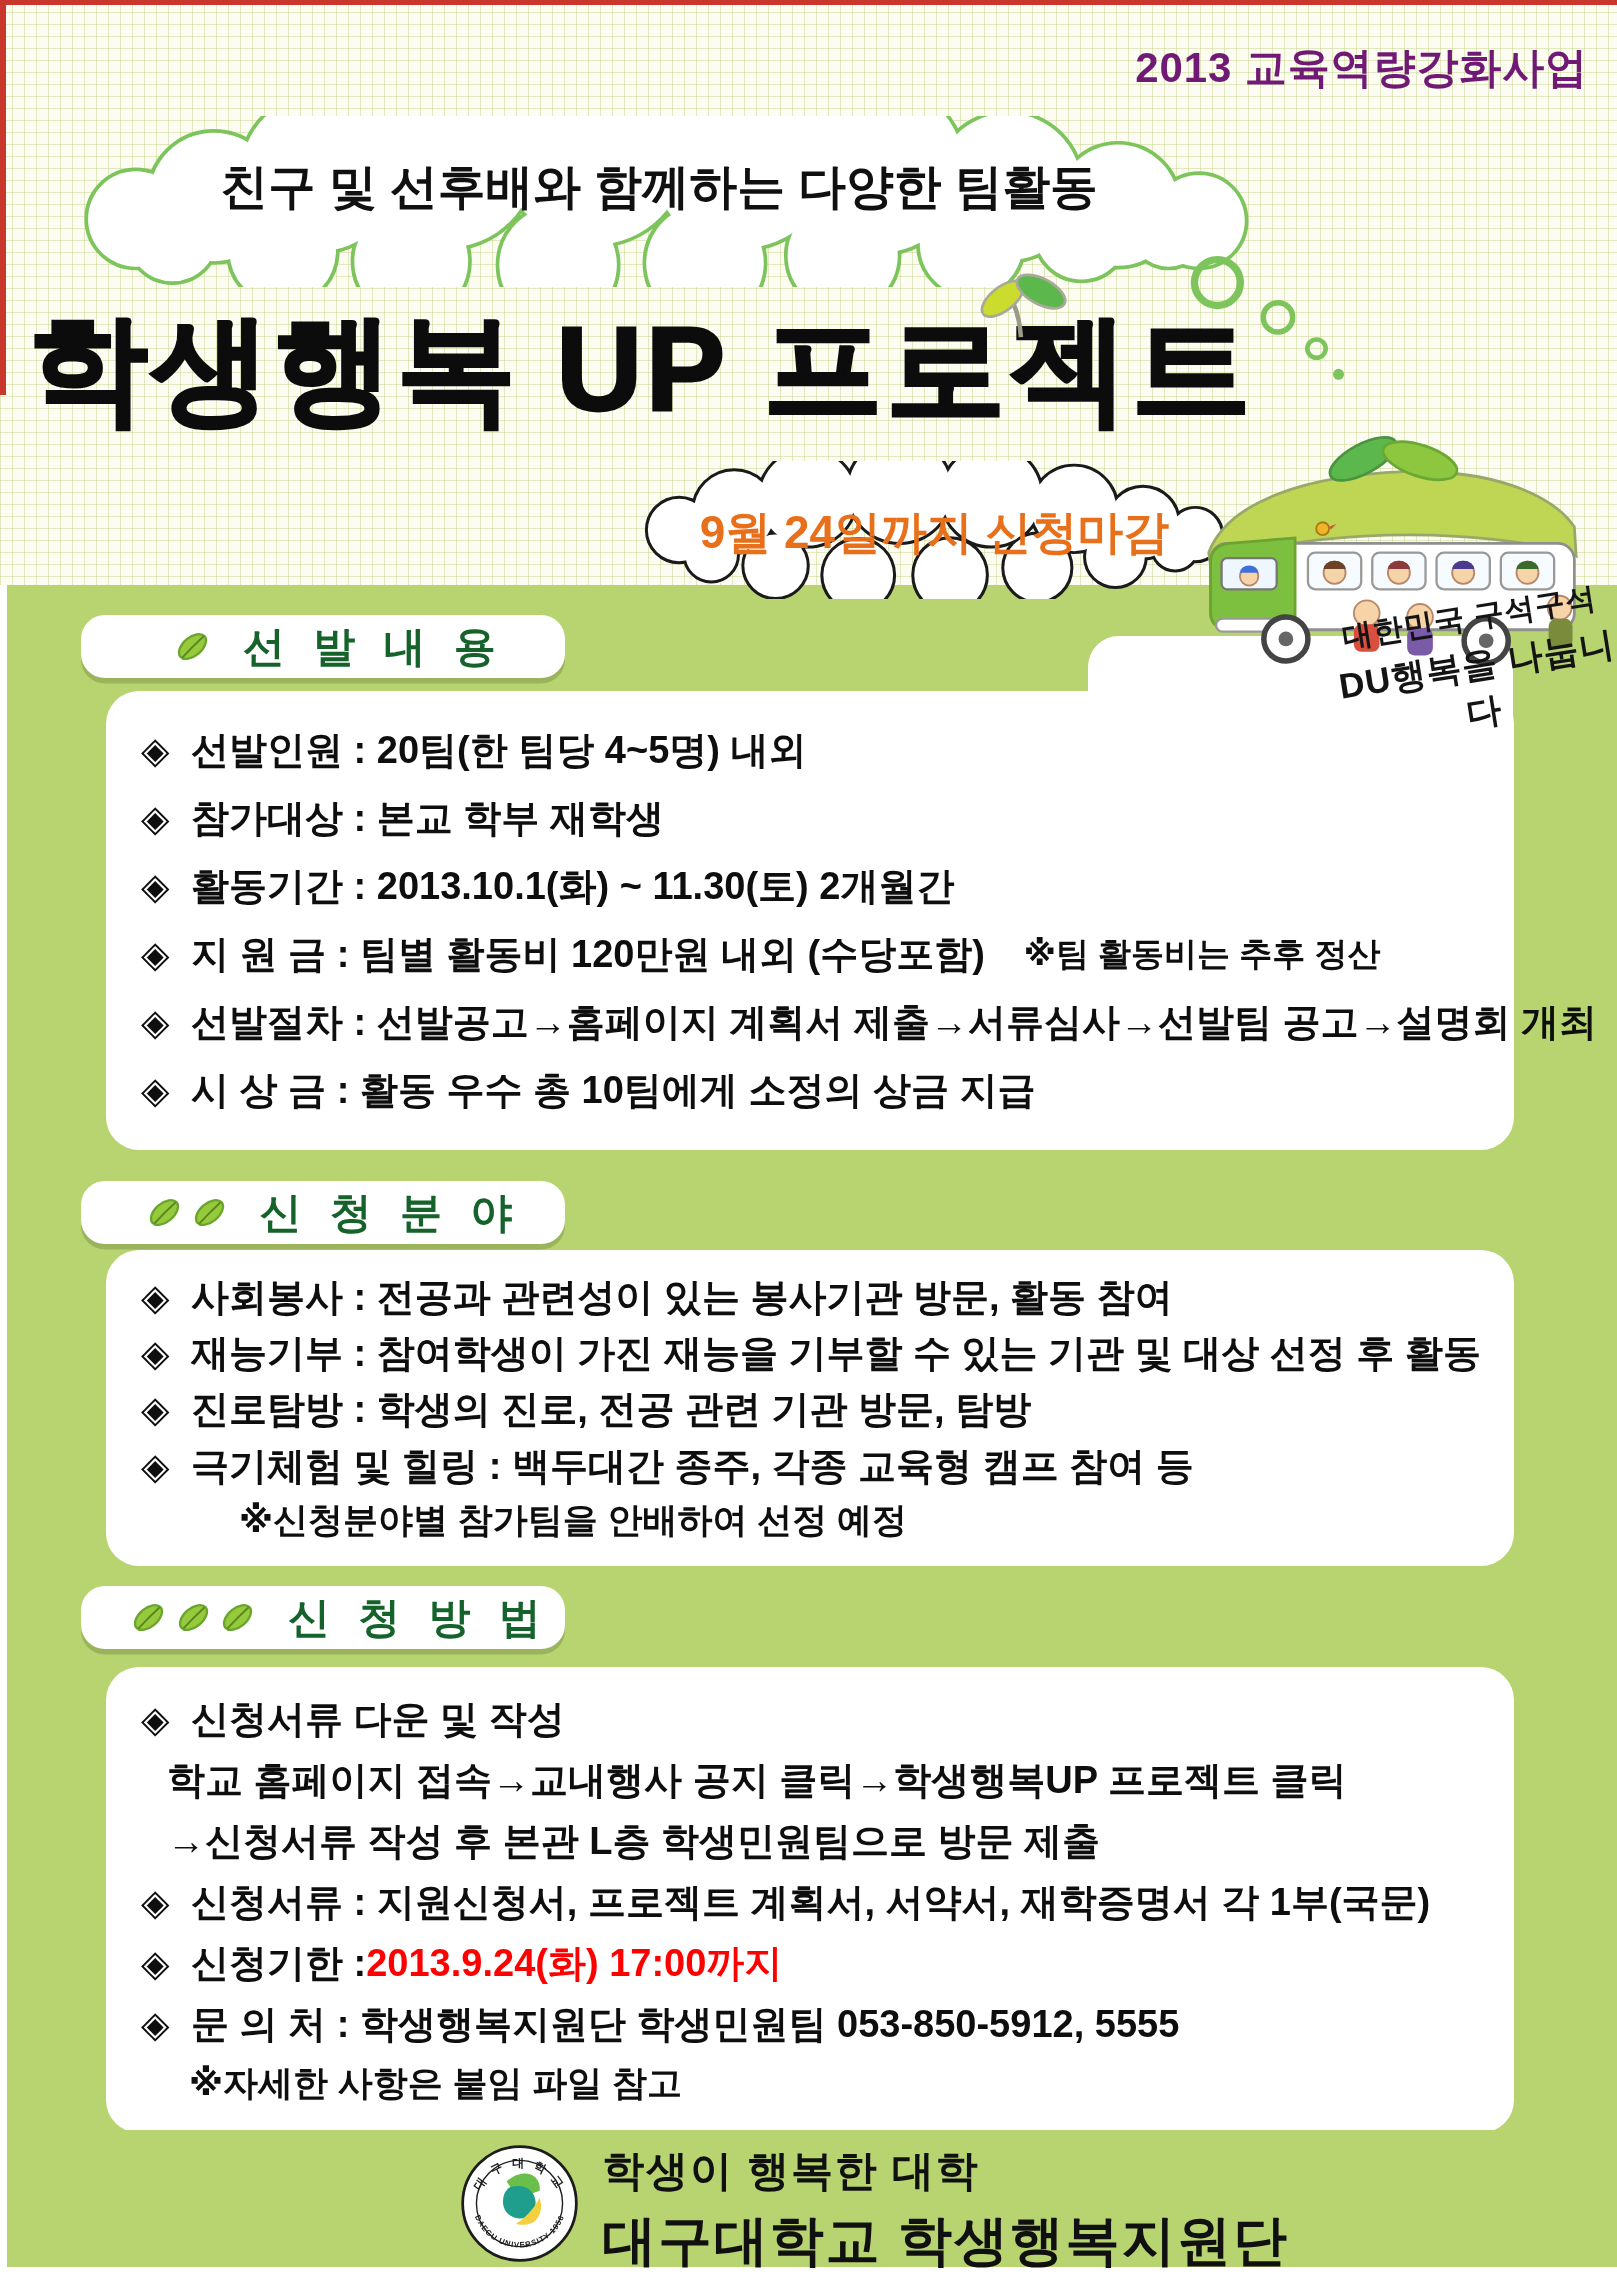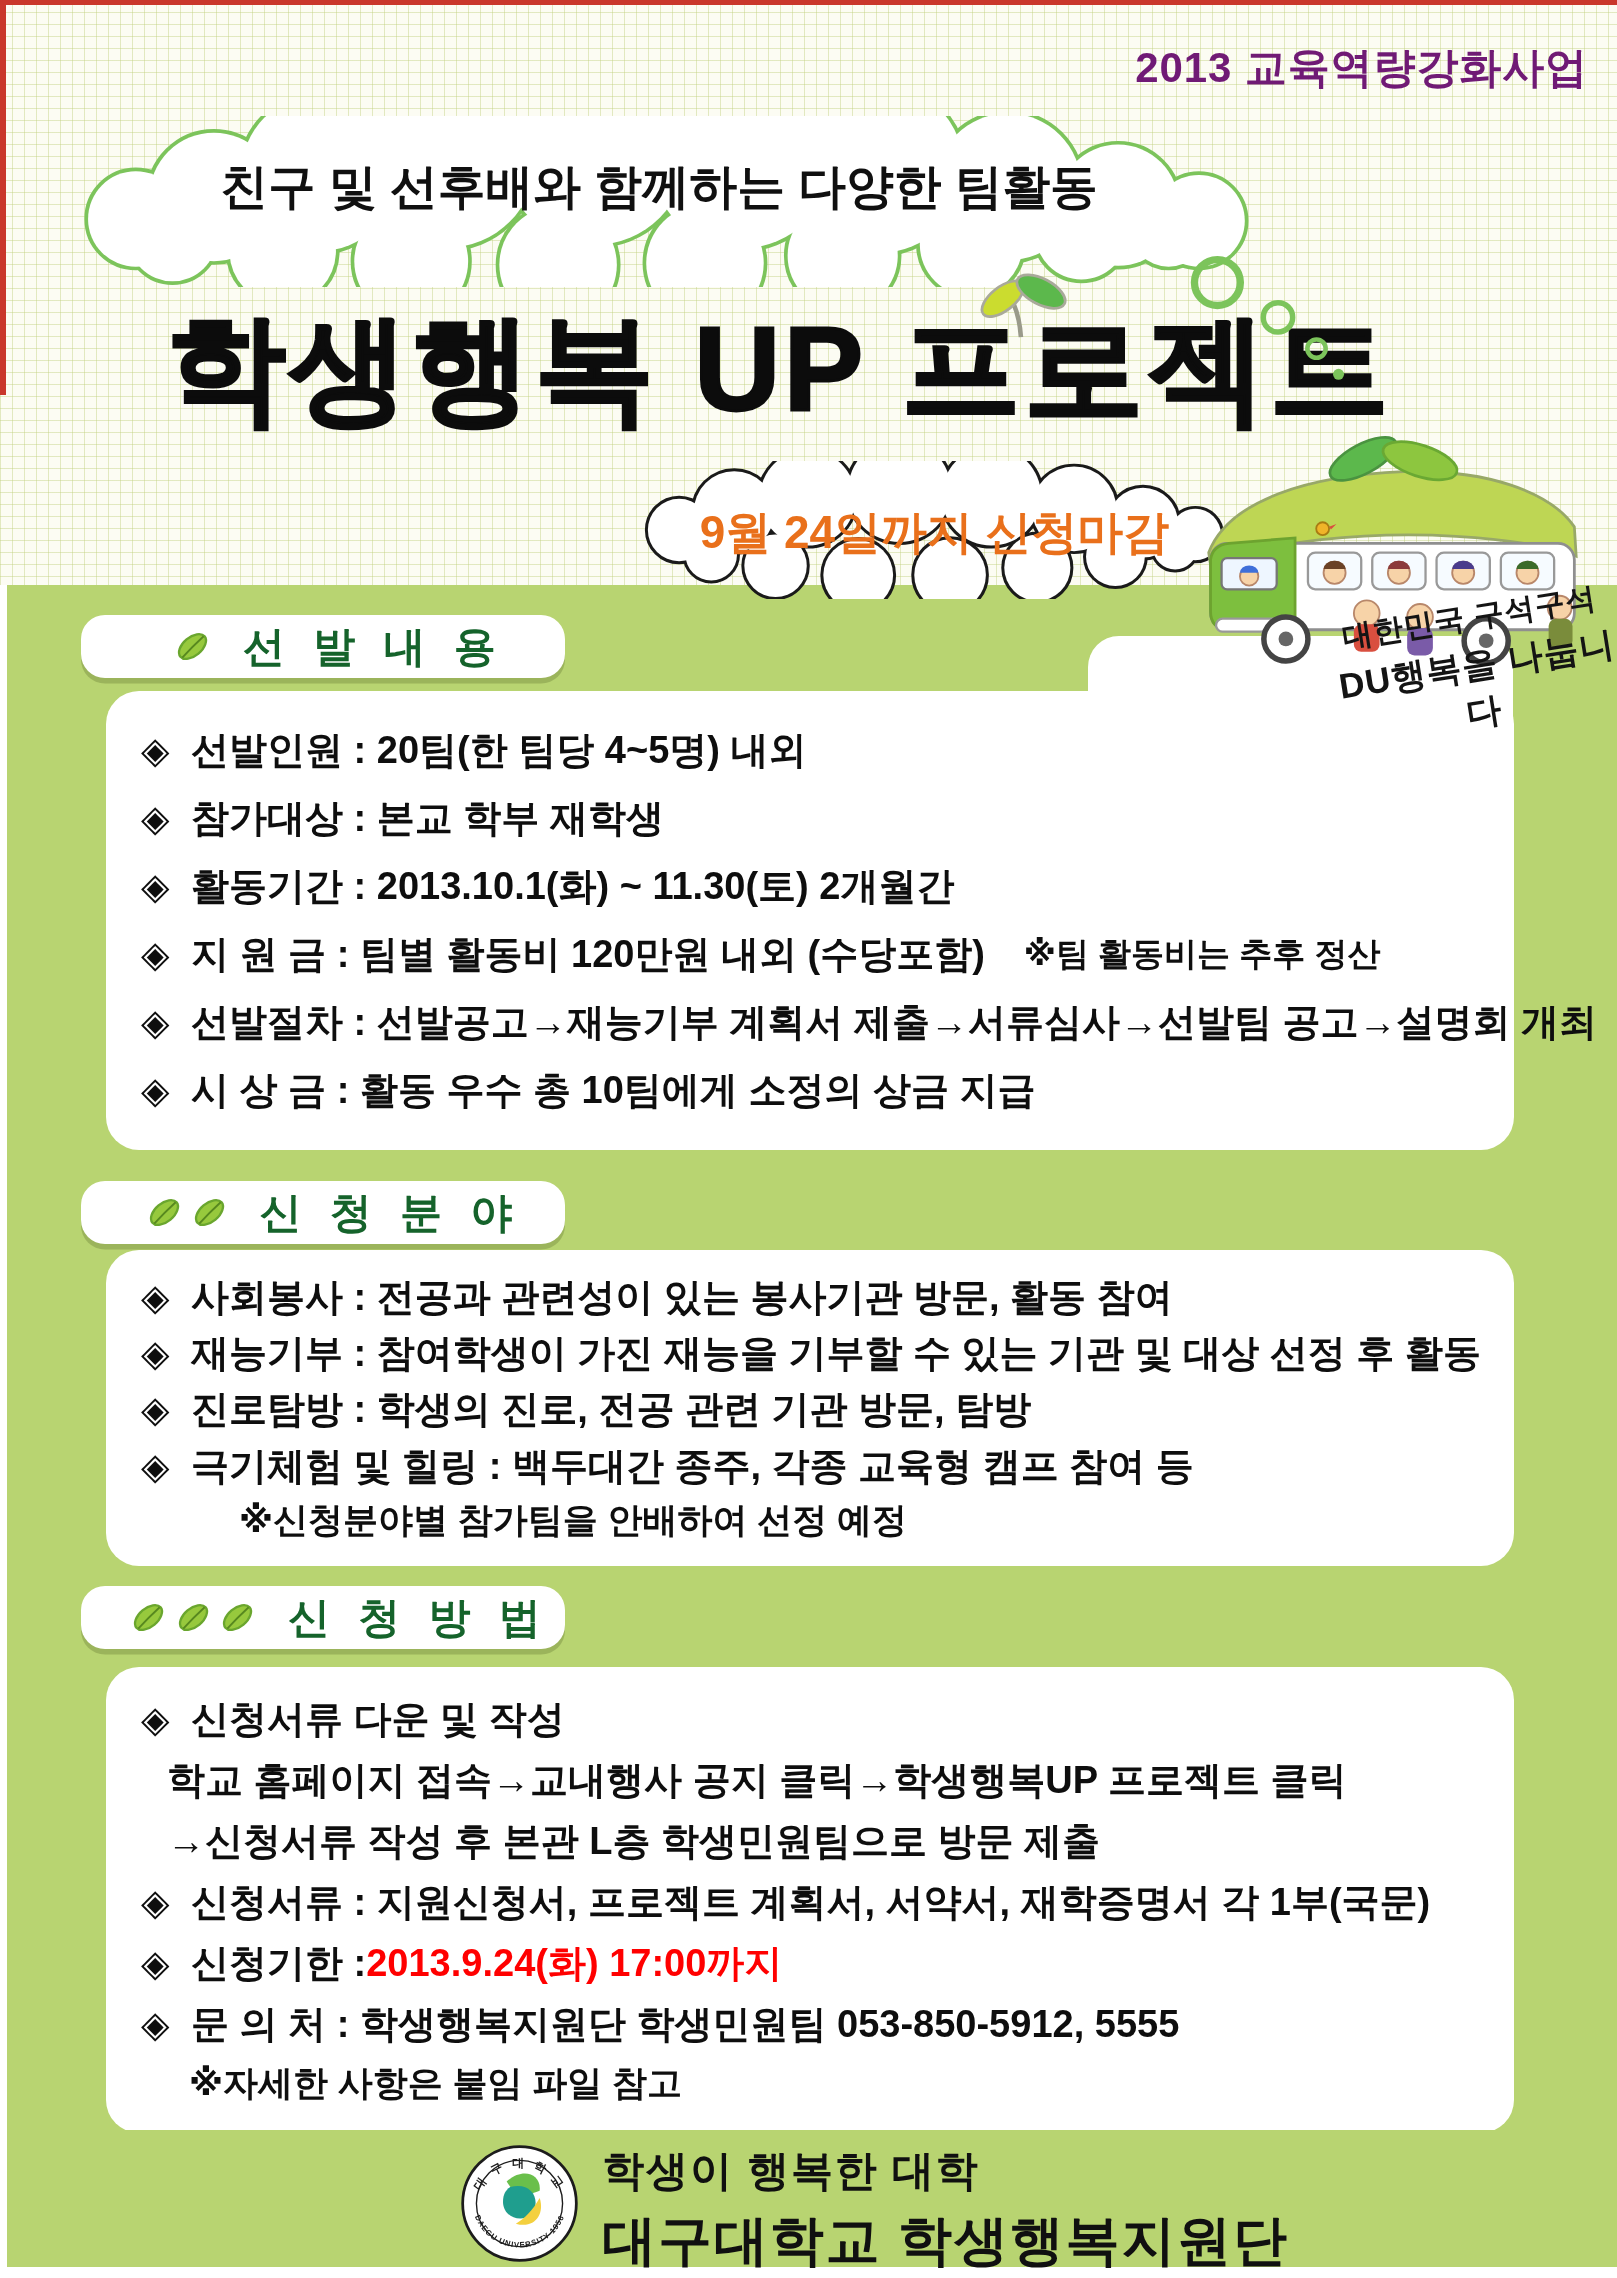--- a/index.html
+++ b/index.html
@@ -14,21 +14,21 @@
       linear-gradient(to bottom, rgba(195,210,130,.45) 0.9px, transparent 0.9px);
     background-size:12px 12px;}
   .edge-top{position:absolute;left:0;top:0;width:1617px;height:4.6px;background:#c9372c;z-index:9;}
   .edge-left{position:absolute;left:0;top:0;width:6.4px;height:395px;background:#c9372c;z-index:9;}
 
   .program-label{position:absolute;top:40px;right:29px;font-size:42px;font-weight:bold;
     color:#701a75;letter-spacing:0.9px;z-index:3;}
 
   .cloud1{position:absolute;left:44px;top:116px;z-index:2;}
   .cloud1 text{font-family:"Liberation Sans","DejaVu Sans",sans-serif;font-weight:bold;font-size:52px;fill:#101010;}
-  .main-title{position:absolute;left:0;top:290px;width:1559px;text-align:center;
+  .main-title{position:absolute;left:0;top:290px;width:1283px;text-align:center;
     font-size:119px;font-weight:bold;letter-spacing:3.7px;color:#0c0c0c;z-index:2;
     -webkit-text-stroke:2.8px #0c0c0c;white-space:nowrap;}
   .sprout{position:absolute;left:966px;top:266px;z-index:3;}
   .bubbles{position:absolute;left:1177px;top:244px;z-index:2;}
 
   .cloud2{position:absolute;left:624px;top:461px;z-index:4;}
   .cloud2 text{font-family:"Liberation Sans","DejaVu Sans",sans-serif;font-weight:bold;font-size:50px;fill:#e9701b;}
 
   
   .green-body{position:absolute;left:7.3px;top:585px;width:1610px;height:1682px;background:#b8d471;z-index:1;}
@@ -251,21 +251,21 @@
           <span class="bullet">◈</span>
           <span>활동기간 : 2013.10.1(화) ~ 11.30(토) 2개월간</span>
         </div>
       <div class="row">
           <span class="bullet">◈</span>
           <span>지 원 금 : 팀별 활동비 120만원 내외 (수당포함)</span>
           <span class="note">※팀 활동비는 추후 정산</span>
         </div>
       <div class="row">
           <span class="bullet">◈</span>
-          <span>선발절차 : 선발공고→재능기부 계획서 제출→서류심사→선발팀 공고→설명회 개최</span>
+          <span>선발절차 : 선발공고→홈페이지 계획서 제출→서류심사→선발팀 공고→설명회 개최</span>
         </div>
       <div class="row">
           <span class="bullet">◈</span>
           <span>시 상 금 : 활동 우수 총 10팀에게 소정의 상금 지급</span>
         </div>
     </div>
   </div>
 
   <div class="pill pill2 p2">
     <span class="leaves">

